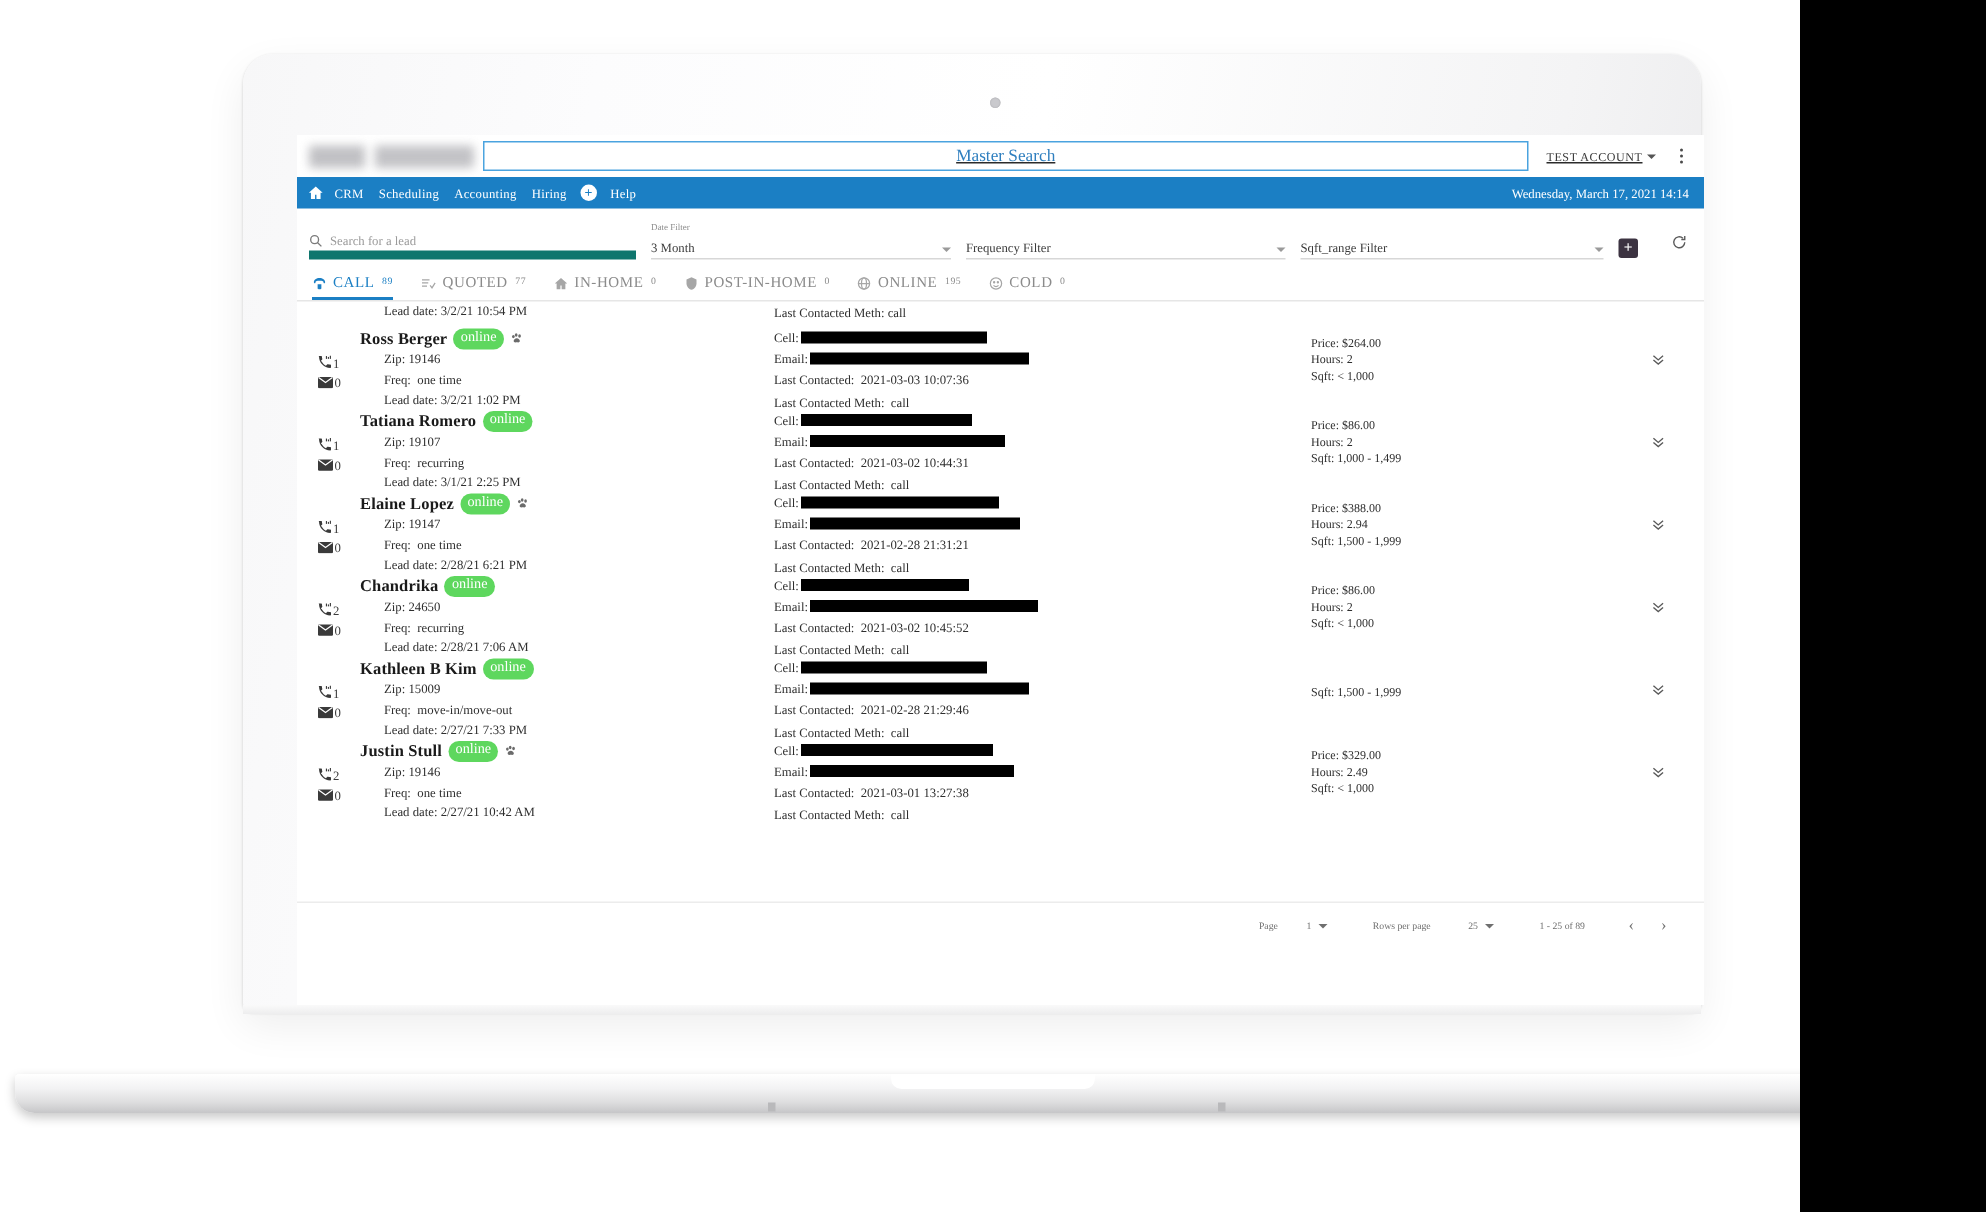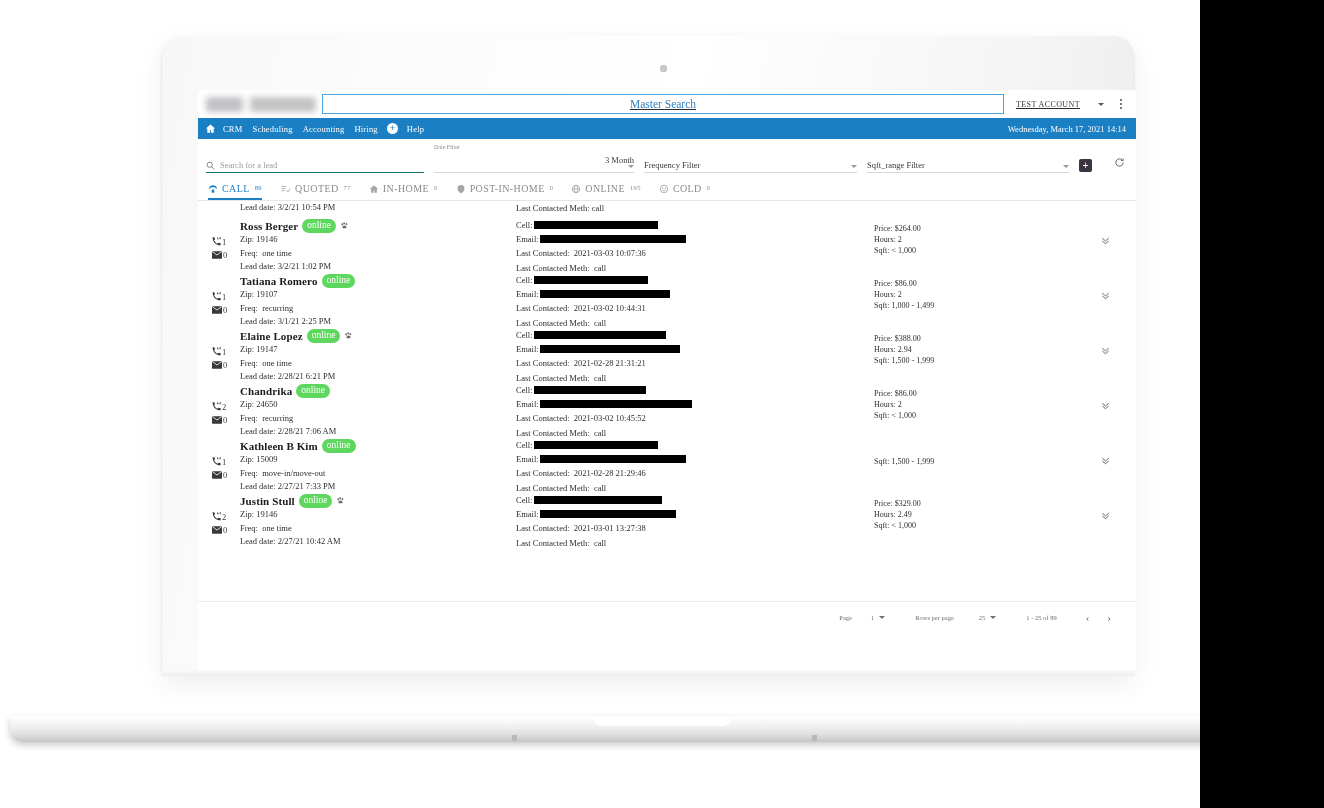--- a/index.html
+++ b/index.html
@@ -127,21 +127,21 @@
     font-size: 11.5px;
     color: #2f7fbf;
   }
   .account-menu {
     font-size: 8px;
     letter-spacing: .4px;
     color: #3a3a3a;
     white-space: nowrap;
     display: flex;
     align-items: center;
-    gap: 18px;
+    gap: 3px;
   }
   .caret-down {
     width: 0; height: 0;
     border-left: 3px solid transparent;
     border-right: 3px solid transparent;
     border-top: 3.5px solid #555;
   }
   .kebab {
     width: 14px;
     display: flex; flex-direction: column;
@@ -191,21 +191,21 @@
     display: flex;
     align-items: flex-end;
     padding: 8px 8px 0 8px;
     gap: 10px;
     height: 34px;
     box-sizing: border-box;
   }
   .search-lead {
     width: 218px;
     display: flex; align-items: center; gap: 5px;
-    border-bottom: 1px solid #0f766e;
+    border-bottom: 6px solid #0f766e;
     padding-bottom: 2px;
   }
   .search-lead .txt { font-size: 8.5px; color: #9b9b9b; }
   .filter-field {
     position: relative;
     border-bottom: 1px solid #d7d7d7;
     padding-bottom: 2px;
     display: flex; align-items: flex-end;
   }
   .filter-field .flabel {
@@ -219,21 +219,21 @@
     color: #3b3b3b;
   }
   .filter-field .fcaret {
     margin-left: auto;
     width: 0; height: 0;
     border-left: 3px solid transparent;
     border-right: 3px solid transparent;
     border-top: 3.5px solid #9a9a9a;
     margin-bottom: 2px;
   }
-  #date-filter { width: 200px; flex-direction: column; }
+  #date-filter { width: 200px; }
   #frequency-filter { width: 213px; margin-top: 40px; }
   #sqft-filter { width: 202px; gap: 43px; }
   .add-btn {
     width: 13px; height: 13px;
     background: #3c3341;
     color: #fff;
     display: flex; align-items: center; justify-content: center;
     font-size: 10px; line-height: 1;
     border-radius: 2px;
     margin-bottom: 1px;
@@ -339,21 +339,21 @@
   .counter {
     display: flex;
     align-items: center;
     gap: 1px;
     height: 13px;
     font-size: 8.5px;
     color: #3a3a3a;
   }
   .counter svg { color: #3a3a3a; }
   .detail-lines {
-    margin-left: 28px;
+    margin-left: 44px;
   }
   .dline {
     font-size: 8.5px;
     color: #2e2e2e;
     line-height: 13.5px;
     white-space: nowrap;
   }
   .col-mid {
     width: 282px;
     box-sizing: border-box;

